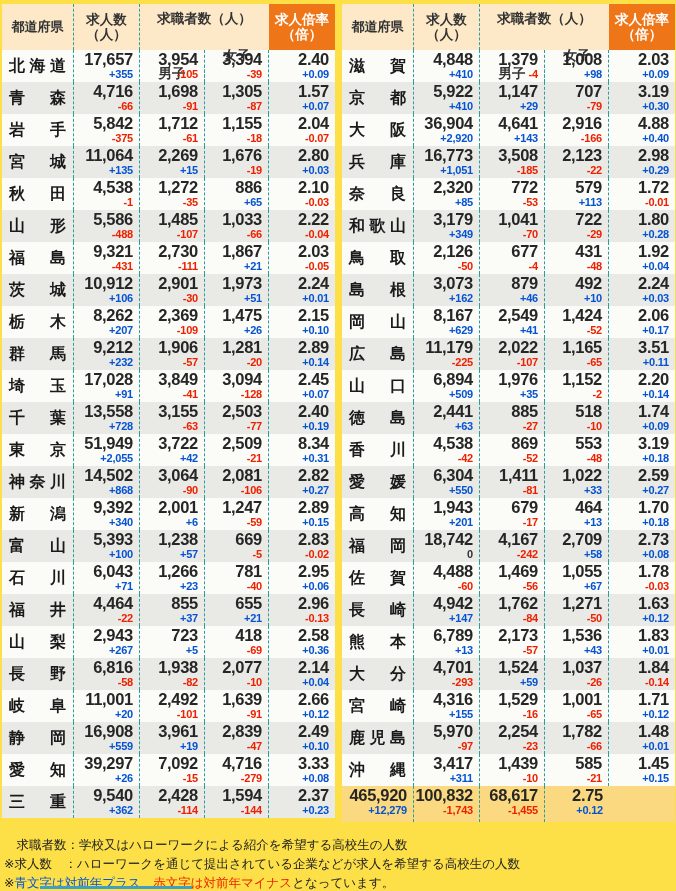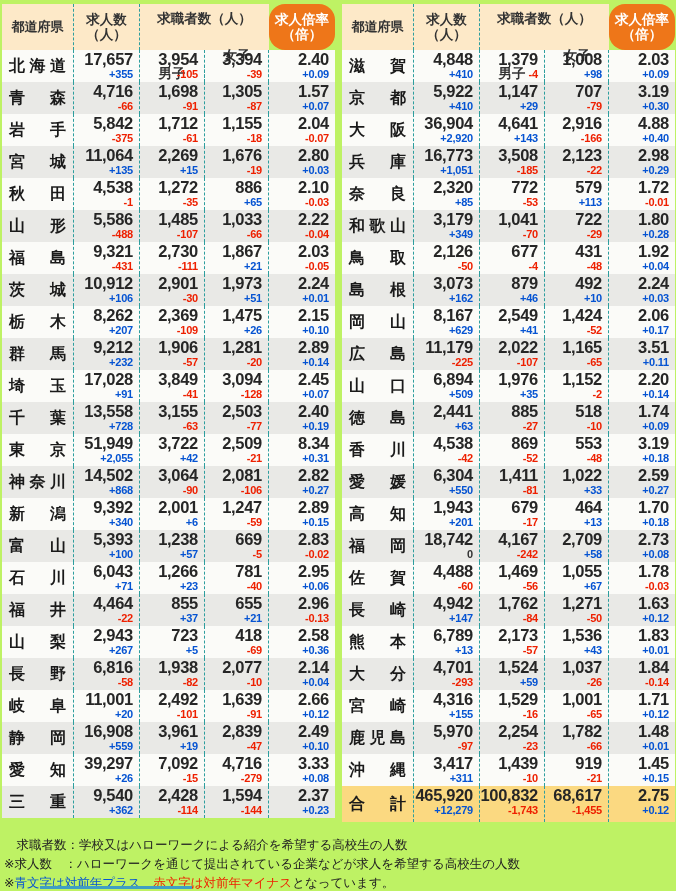--- a/index.html
+++ b/index.html
@@ -1,33 +1,33 @@
 <!DOCTYPE html>
 <html><head>
 <meta charset="utf-8">
 <style>
   * { margin:0; padding:0; box-sizing:border-box; }
   html,body { font-family:"Liberation Sans","DejaVu Sans",sans-serif; }
   .page {
-    width:676px; height:891px; background:#bef264; position:relative; overflow:hidden;
+    width:676px; height:891px; background:#fde047; position:relative; overflow:hidden;
   }
   .tables { display:flex; gap:7px; padding:4px 2px 0 2px; }
   .half { width:333px; }
 
   
   .thead { display:grid; grid-template-columns:72px 66px 129px 66px; height:46px; }
   .th { background:#fde9c8; color:#333; font-weight:bold; display:flex; flex-direction:column; align-items:center; justify-content:center; }
   .th-pref { font-size:13px; border-right:1px dashed #2d9e9e; letter-spacing:0; }
   .th-jobs { font-size:13.5px; line-height:15px; border-right:1px dashed #2d9e9e; }
   .th-seekers { padding:0; justify-content:flex-start; }
   .seekers-top { font-size:13.5px; font-weight:bold; height:24px; display:flex; align-items:flex-end; justify-content:center; width:100%;font-family:Liberation Mono, monospace; }
   .seekers-bottom { display:grid; grid-template-columns:65px 64px; width:100%; height:22px; }
   .seekers-bottom span { font-size:13.5px; font-weight:bold; display:flex; align-items:center; justify-content:center; }
   .sub-male { border-right:1px dashed #2d9e9e;margin-top:37px; }
-  .th-ratio { background:#ee7619; color:#fff; font-size:13.5px; line-height:15px;border-radius:16px; }
+  .th-ratio { background:#ee7619; color:#fff; font-size:13.5px; line-height:15px; }
 
   
   .row { display:grid; grid-template-columns:72px 66px 65px 64px 66px; height:32px; }
   .row-alt { background:#e9e9e6; }
   .row-plain { background:#fbfbf8; }
   .row-total { background:#fbd981; height:36px; }
   .cell { border-right:1px dashed #2d9e9e; display:flex; flex-direction:column; align-items:flex-end; padding:1px 6px 0 0; }
   .cell-ratio { border-right:none; }
   .cell-pref { border-right:1px dashed #2d9e9e; display:flex; align-items:center; padding:0 7px; }
   .pref-name { width:100%; font-size:16px; font-weight:bold; color:#1a1a1a; text-align:justify; text-align-last:justify; line-height:16px; }
@@ -1066,32 +1066,29 @@
             </div>
             <div class="cell">
               <span class="val">3,417</span>
               <span class="delta d-plus">+311</span>
             </div>
             <div class="cell">
               <span class="val">1,439</span>
               <span class="delta d-minus">-10</span>
             </div>
             <div class="cell">
-              <span class="val">919</span>
+              <span class="val">585</span>
               <span class="delta d-minus">-21</span>
             </div>
             <div class="cell cell-ratio">
               <span class="val">1.45</span>
               <span class="delta d-plus">+0.15</span>
             </div>
           </div>
           <div class="row row-total">
-            <div class="cell-pref">
-              <div class="pref-name">合計</div>
-            </div>
             <div class="cell">
               <span class="val">465,920</span>
               <span class="delta d-plus">+12,279</span>
             </div>
             <div class="cell">
               <span class="val">100,832</span>
               <span class="delta d-minus">-1,743</span>
             </div>
             <div class="cell">
               <span class="val">68,617</span>

